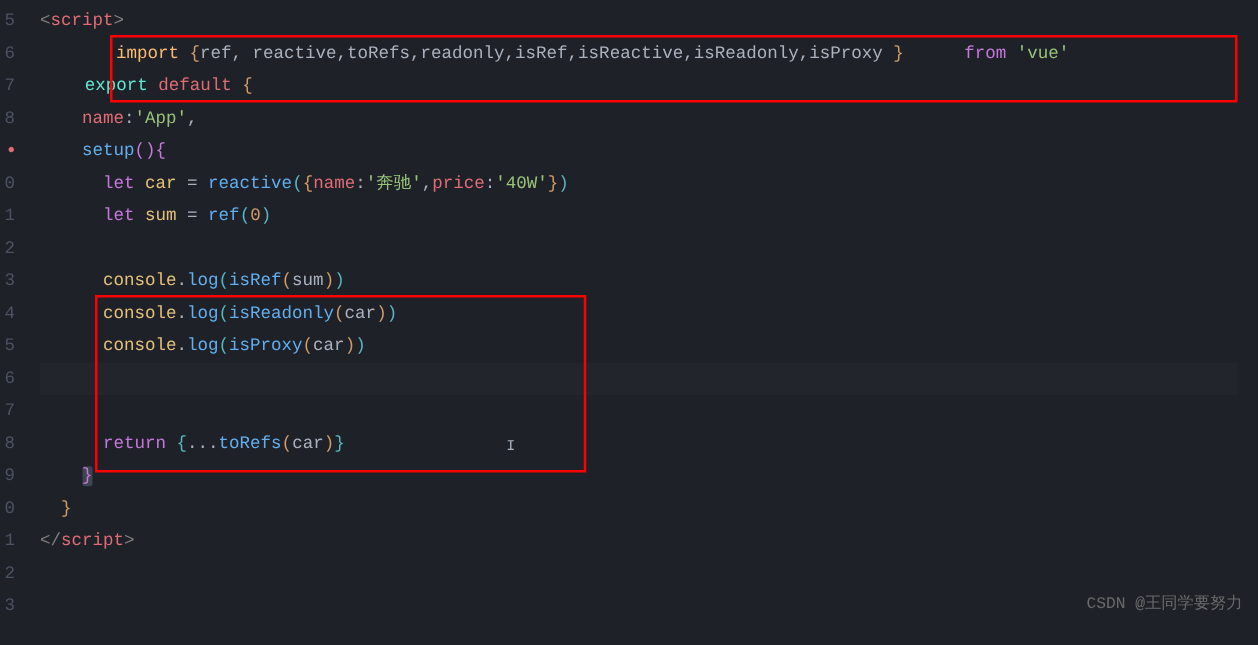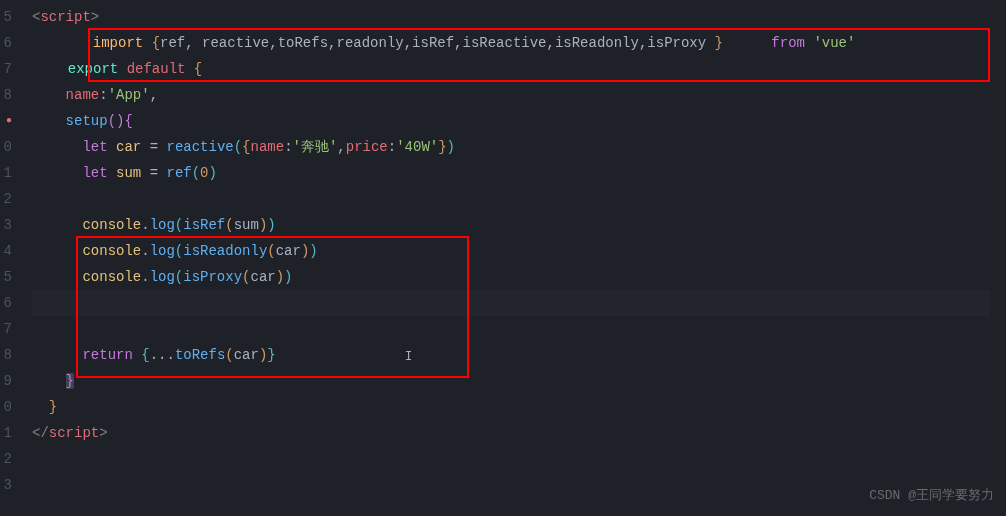--- a/index.html
+++ b/index.html
@@ -85,21 +85,21 @@
     }
     .cursor-mark {
       position: absolute;
       top: 350px;
       left: 405px;
       color: #abb2bf;
       font-size: 12px;
     }
     .watermark {
       position: absolute;
-      bottom: 12px;
+      bottom: 25px;
       right: 12px;
       color: #999;
       font-size: 13px;
       opacity: 0.6;
       text-align: right;
     }
     .highlight-brace {
       background: #3e4451;
       border-radius: 2px;
     }

